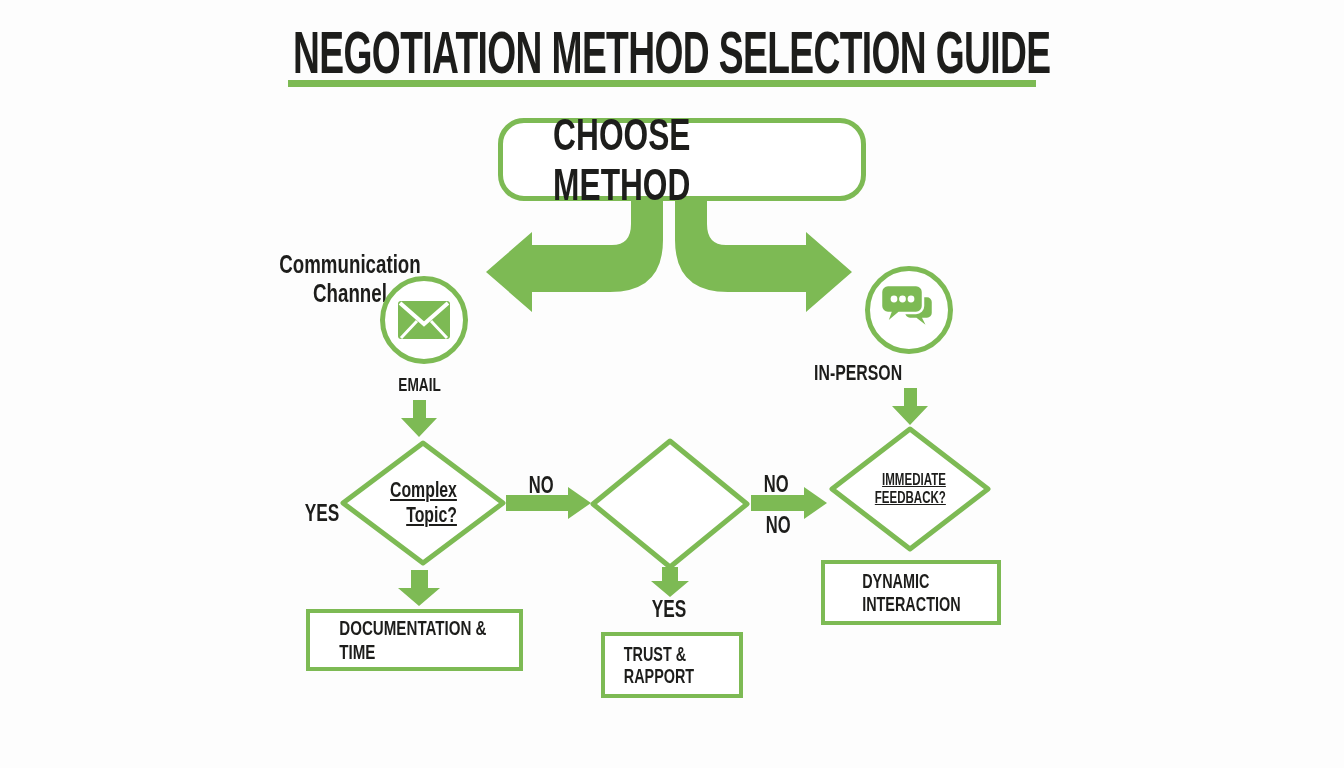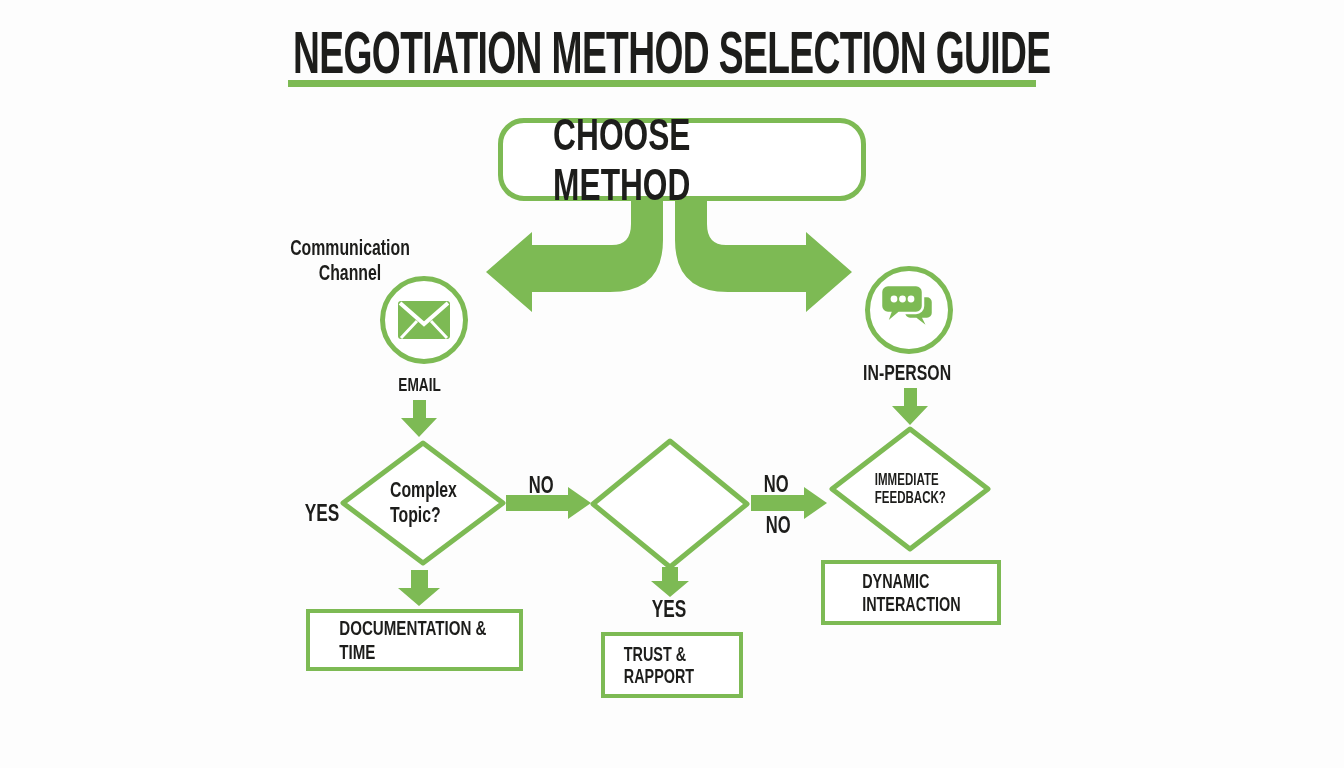--- a/index.html
+++ b/index.html
@@ -27,21 +27,21 @@
     position:absolute; width:88px; height:88px; box-sizing:border-box;
     border:5px solid var(--accent); border-radius:50%; background:#fff;
     display:flex; align-items:center; justify-content:center;
   }
   .outcome {
     position:absolute; box-sizing:border-box; border:4px solid var(--accent);
     background:#fff; display:flex; align-items:center; justify-content:center;
   }
   .dtext {
     position:absolute; display:flex; align-items:center; justify-content:center;
-    text-align:left; pointer-events:none;
+    text-align:right; pointer-events:none;text-decoration:underline;
   }
   svg.overlay { position:absolute; left:0; top:0; }
   .fill-accent { fill:var(--accent); }
   .diamond { fill:#ffffff; stroke:var(--accent); stroke-width:5; stroke-linejoin:round; }
 </style>
 </head>
 <body>
 
 <div id="canvas">
 
@@ -64,41 +64,41 @@
 
     <polygon class="diamond" points="343,503 423,443 503,503 423,563"></polygon>
     <polygon class="diamond" points="593,504 670,441 747,504 670,567"></polygon>
     <polygon class="diamond" points="832,489 910,429 988,489 910,549"></polygon>
   </svg>
 
   <div class="rootbox">
       <span class="cond">CHOOSE METHOD</span>
     </div>
 
-  <div class="pos" style="left:240px; top:236px; width:220px; font-size:22px;"><span class="cond">Communication Channel</span></div>
+  <div class="pos" style="left:240px; top:250px; width:220px; font-size:26px;"><span class="cond">Communication Channel</span></div>
 
   <div class="circle" style="left:380px; top:276px;">
     <svg width="54" height="40" viewBox="0 0 54 40">
       <rect x="1" y="1" width="52" height="38" rx="3" class="fill-accent"></rect>
       <path d="M3,3 L27,24 L51,3" stroke="#ffffff" stroke-width="4" fill="none"></path>
       <path d="M4,38 L20,21 M50,38 L34,21" stroke="#ffffff" stroke-width="3" fill="none"></path>
     </svg>
   </div>
   <div class="pos" style="left:360px; top:374px; width:120px; font-size:19px;"><span class="cond">EMAIL</span></div>
 
   <div class="circle" style="left:865px; top:266px;">
     <svg width="60" height="54" viewBox="0 0 60 54">
       <path class="fill-accent" stroke="#ffffff" stroke-width="2.5" d="M31,13 h17 a6,6 0 0 1 6,6 v11 a6,6 0 0 1 -6,6 h-3 l5,10 -13,-10 h-6 a6,6 0 0 1 -6,-6 v-11 a6,6 0 0 1 6,-6 z"></path>
       <path class="fill-accent" stroke="#ffffff" stroke-width="2.5" d="M9,2 h28 a7,7 0 0 1 7,7 v14 a7,7 0 0 1 -7,7 h-17 l-13,11 4,-11 h-2 a7,7 0 0 1 -7,-7 v-14 a7,7 0 0 1 7,-7 z"></path>
       <circle cx="15" cy="16" r="3.4" fill="#ffffff"></circle>
       <circle cx="23.5" cy="16" r="3.4" fill="#ffffff"></circle>
       <circle cx="32" cy="16" r="3.4" fill="#ffffff"></circle>
     </svg>
   </div>
-  <div class="pos" style="left:837px; top:360px; width:140px; font-size:22px;"><span class="cond">IN-PERSON</span></div>
+  <div class="pos" style="left:788px; top:360px; width:140px; font-size:22px;"><span class="cond">IN-PERSON</span></div>
 
   <div class="dtext" style="left:343px; top:443px; width:160px; height:120px; font-size:22px;">
       <span class="cond">Complex
 Topic?</span>
     </div>
   <div class="dtext" style="left:832px; top:429px; width:156px; height:120px; font-size:16px;">
       <span class="cond">IMMEDIATE
 FEEDBACK?</span>
     </div>
 

